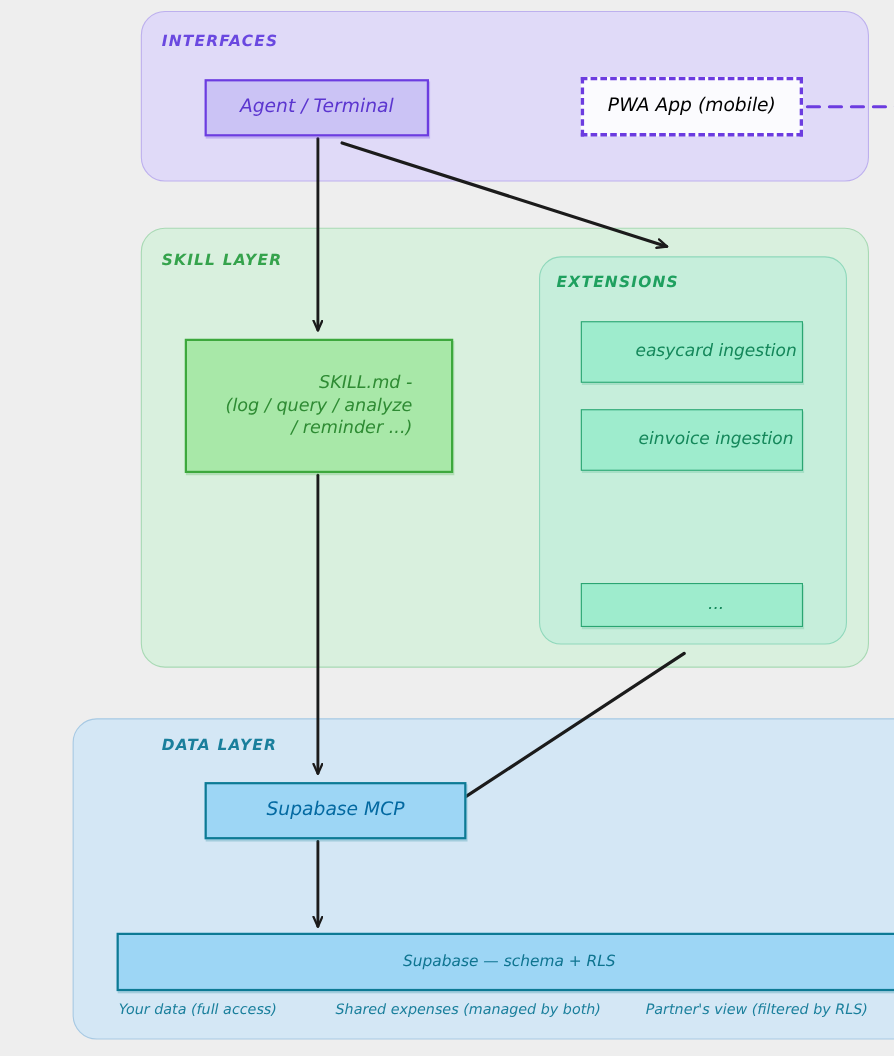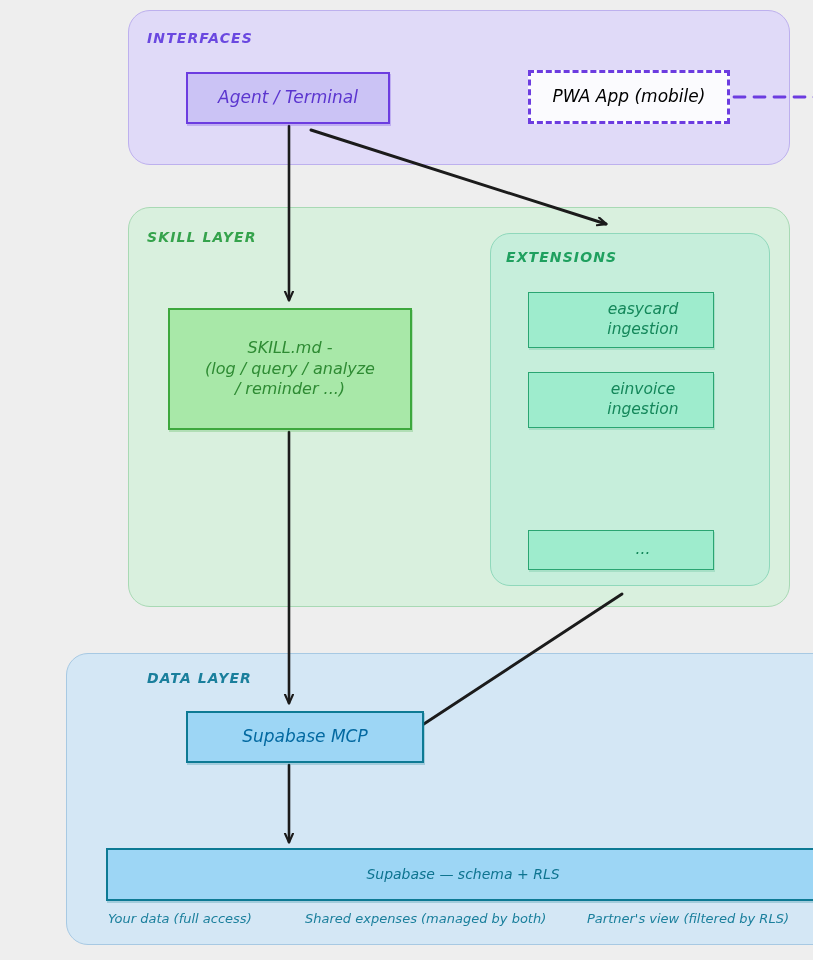--- a/index.html
+++ b/index.html
@@ -67,21 +67,21 @@
   .cap-extensions { left: 462px; top: 249px; color: #1fa05f; text-align: center; }
   .cap-data       { left: 103px; top: 670px; color: #1a7f9c; }
 
   
   .box {
     position: absolute;
     box-sizing: border-box;
     display: flex;
     align-items: center;
     justify-content: center;
-    text-align: center;
+    text-align: right;
     font-family: "DejaVu Sans", sans-serif;
     font-style: italic;
     line-height: 1.28;
     white-space: pre-line;
   }
 
   .box-agent {
     left: 142px; top: 72px; width: 204px; height: 52px;
     background: #cbc3f5;
     border: 2.2px solid #6c3ce0;
@@ -103,21 +103,21 @@
     color: #2e8b33;
     font-size: 16px;
     box-shadow: 1px 2px 0 rgba(61,168,61,0.25);
   }
   .ext-box {
     background: #9eeccd;
     border: 1.8px solid #2aa572;
     color: #14875a;
     font-size: 15.5px;
     left: 484px;
-    width: 186px;
+    width: 202px;
     box-shadow: 1px 2px 0 rgba(42,165,114,0.2);
     padding-left: 44px;
   }
   .ext-0 { top: 292px; height: 56px; }
   .ext-1 { top: 372px; height: 56px; }
   .ext-2 { top: 452px; height: 56px; }
   .ext-3 { top: 530px; height: 40px; }
 
   .box-mcp {
     left: 142px; top: 711px; width: 238px; height: 52px;

